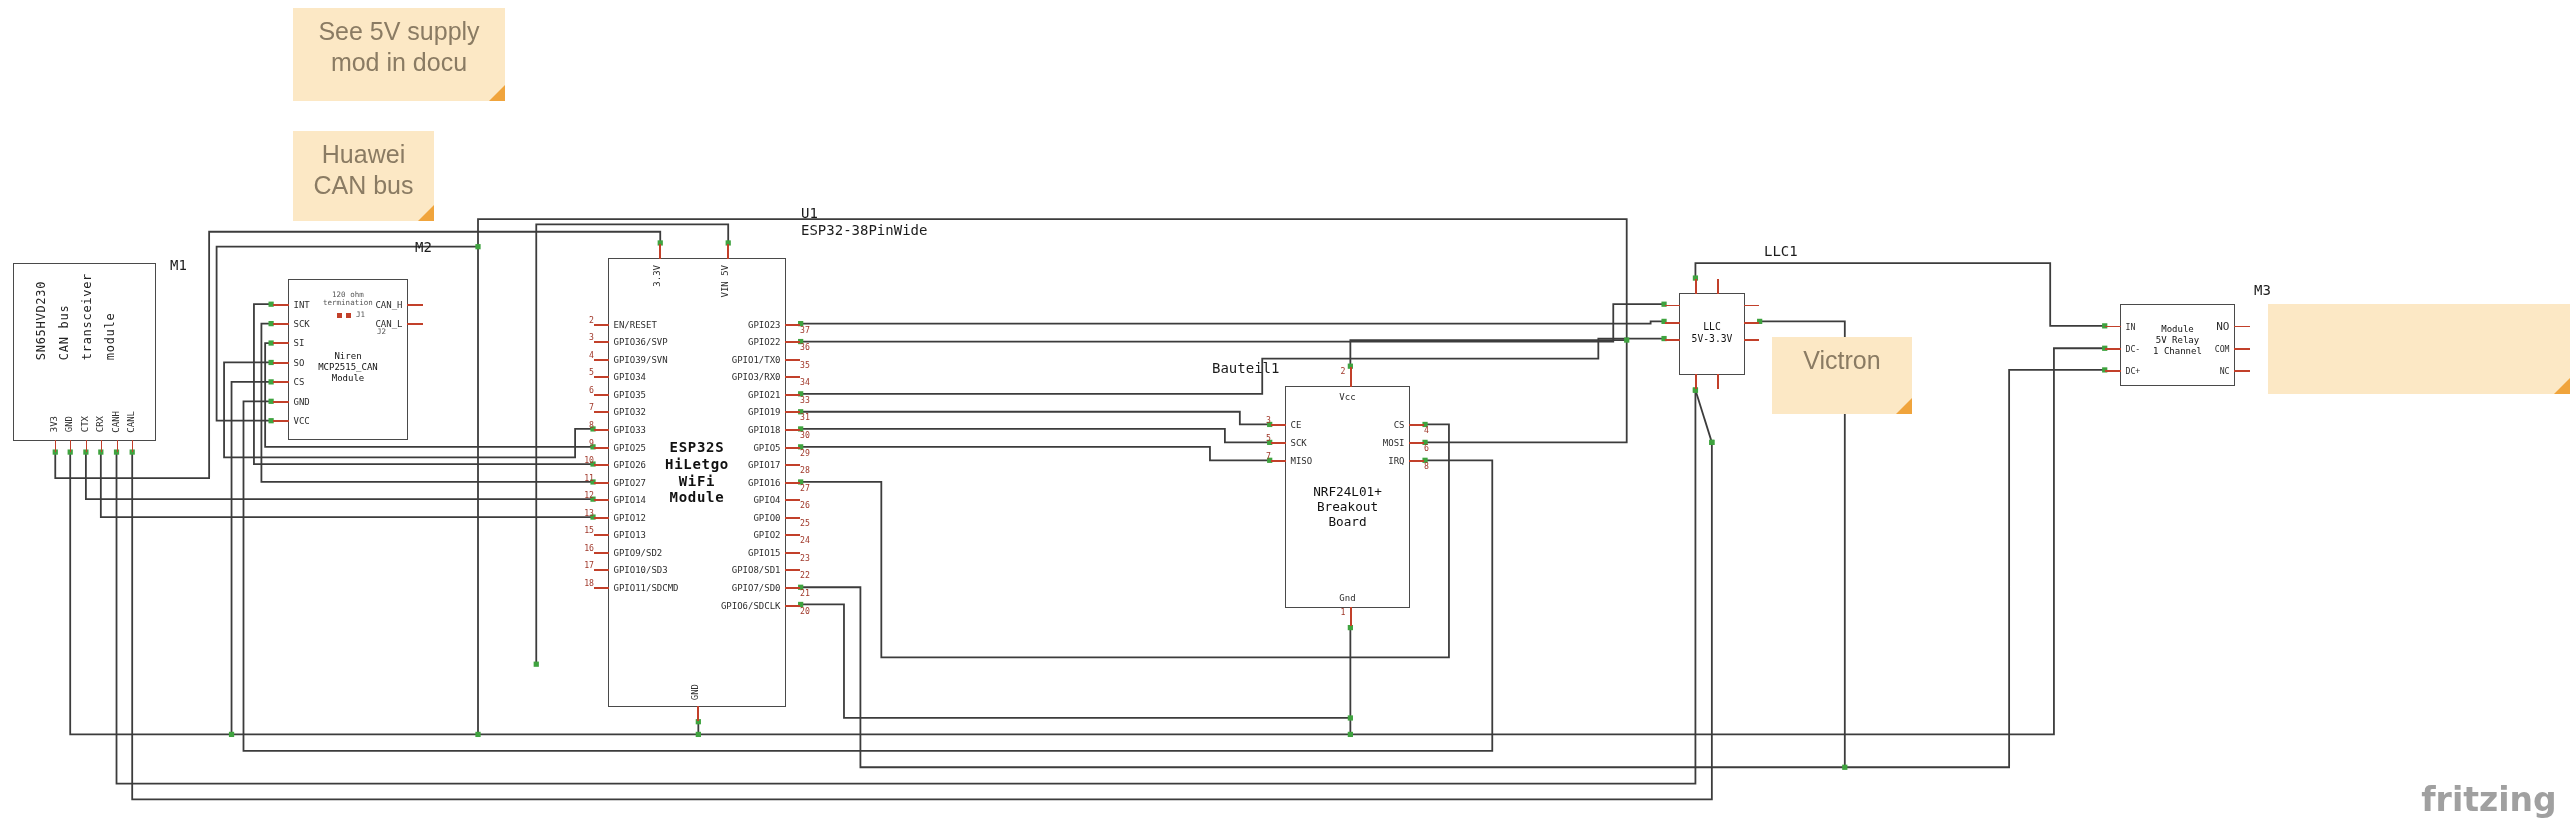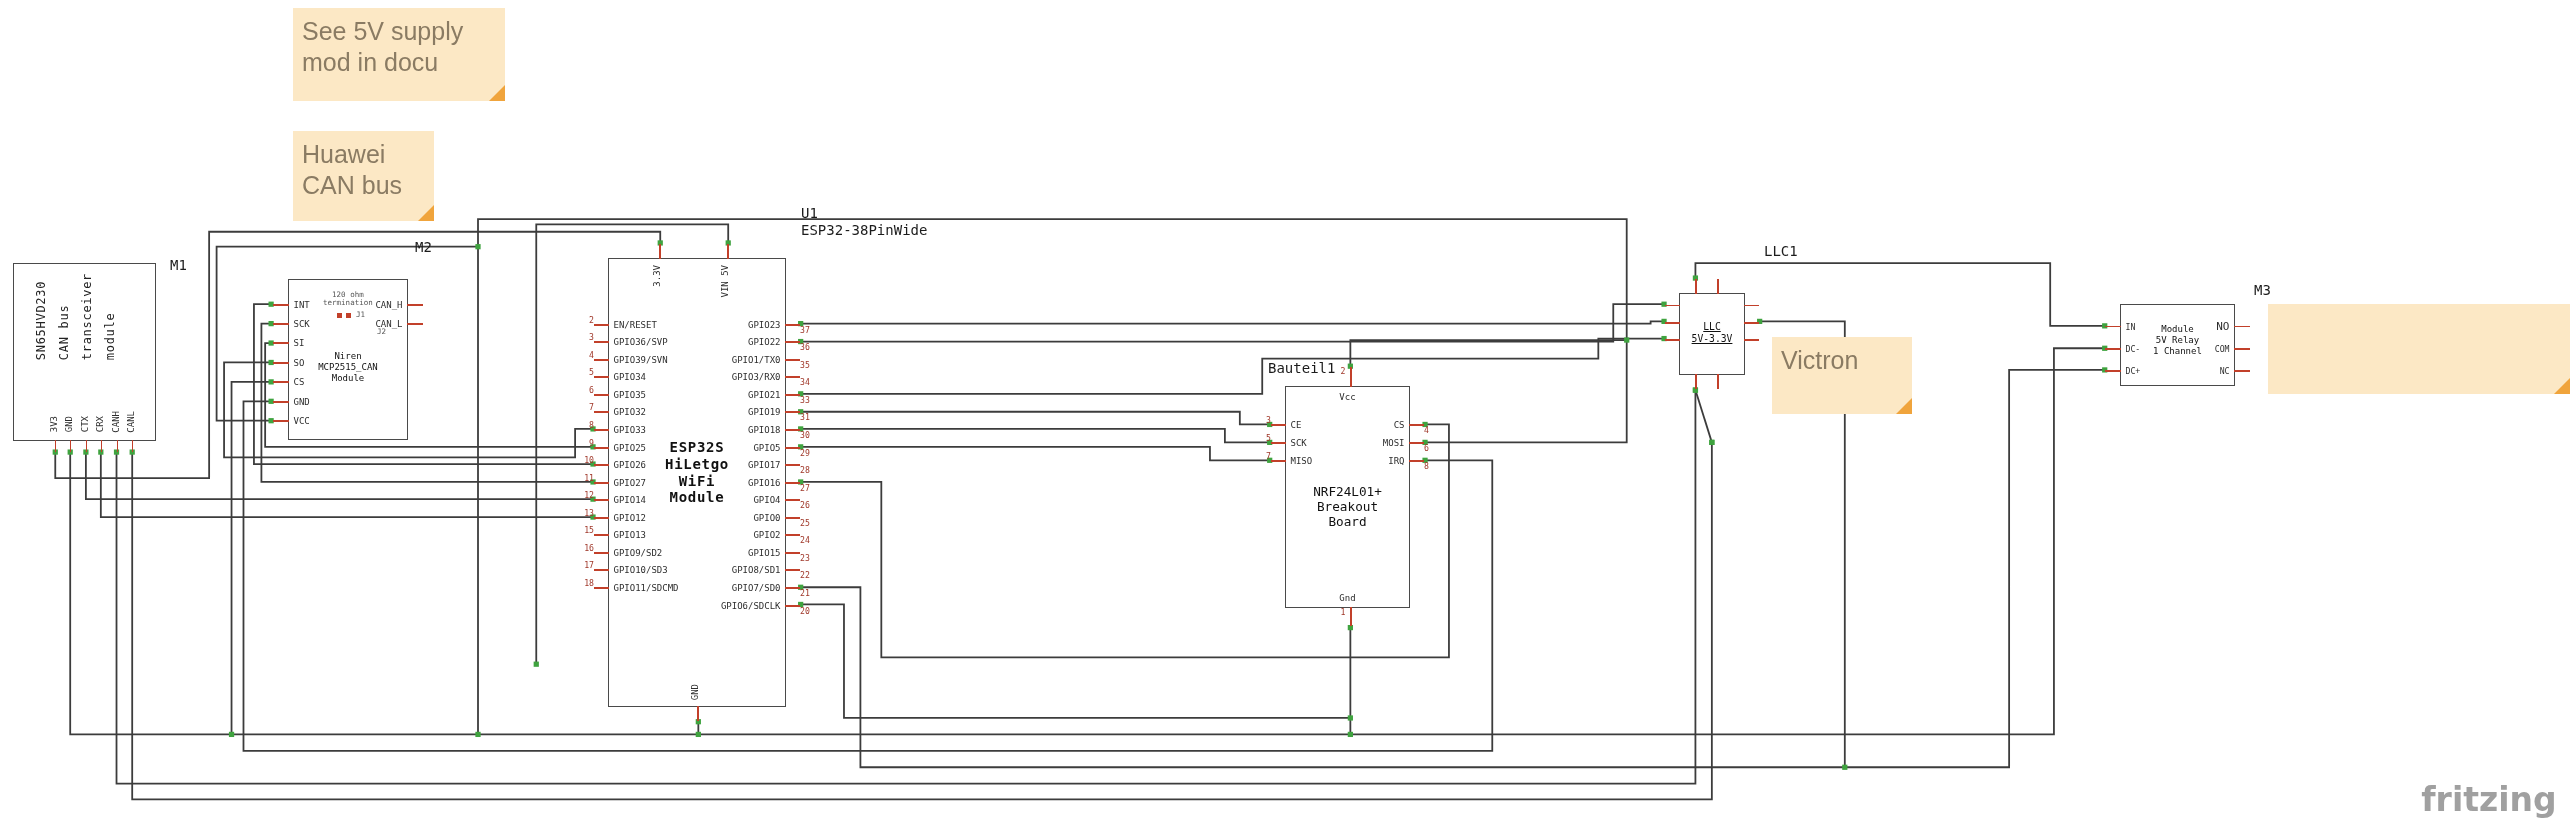--- a/index.html
+++ b/index.html
@@ -20,30 +20,30 @@
   .plbl{font-size:9px;color:#2e2e2e;margin-left:4.5px;}
   .pr .plbl{margin-left:0;margin-right:4.5px;}
   .stub-v{position:absolute;width:1.5px;background:#c2402a;}
   .stub-h{position:absolute;height:1.5px;width:15px;background:#c2402a;}
   .vtext{writing-mode:vertical-rl;transform:rotate(180deg);font-size:9px;color:#2e2e2e;}
   .title{position:absolute;left:0;width:100%;text-align:center;color:#111;}
   .title div{line-height:1.2;}
   .title-esp{top:180px;font-size:14px;font-weight:bold;letter-spacing:0.7px;}
   .title-nrf{top:97px;font-size:12.7px;font-weight:normal;}
   .title-m2{top:71px;font-size:9px;}
-  .title-llc{top:27px;font-size:9.7px;text-decoration:underline;}
+  .title-llc{top:27px;font-size:9.7px;}
   .title-m3{top:19.4px;font-size:9px;}
   .m1titles{position:absolute;left:19.4px;top:9px;display:flex;gap:9px;}
   .m1titles span{writing-mode:vertical-rl;transform:rotate(180deg);font-size:12px;color:#222;letter-spacing:0.7px;}
   .m1pin{position:absolute;bottom:0;width:0;height:0;}
   .m1lbl{position:absolute;left:-6.7px;bottom:7.5px;font-size:9px;}
   .m1stub{position:absolute;left:-0.7px;bottom:-12px;width:1.5px;height:12px;background:#c2402a;}
   .tiny{position:absolute;font-size:7.5px;color:#555;line-height:1.15;z-index:2;}
   .jpad{position:absolute;width:4.5px;height:4.5px;background:#c2402a;}
-  .note{position:absolute;background:#fce8c5;color:#8a7b63;z-index:4;padding:7.5px 9px;box-sizing:border-box;font-family:"Liberation Sans",sans-serif;font-size:25px;line-height:1.25;}
+  .note{position:absolute;background:#fce8c5;color:#8a7b63;z-index:4;padding:7.5px 9px;box-sizing:border-box;font-family:"Liberation Sans",sans-serif;font-size:25px;line-height:1.25;text-align:center;}
   .note-fold{position:absolute;right:0;bottom:0;width:0;height:0;border-style:solid;border-width:0 0 16.4px 16.4px;border-color:transparent transparent #f0a43c transparent;}
   .fritzing{position:absolute;right:19.4px;bottom:6px;z-index:5;font-family:"DejaVu Sans",sans-serif;font-size:33px;font-weight:600;color:#a0a0a0;}
 </style>
 </head>
 <body>
 
 <div id="canvas">
 
   <svg id="wires" width="2576" height="825" viewBox="0 0 3449 1104" fill="none" stroke="#3c3c3c" stroke-width="2.4">
     <polyline points="640,983 640,293 2178,293 2178,592 1908,592"></polyline>
@@ -151,21 +151,21 @@
     <div class="note-fold"></div>
   </div>
   <div class="note" style="left:2268px;top:304px;width:302px;height:90px">
     <div class="note-fold"></div>
   </div>
 
   <div class="ref" style="left:170px;top:257px">M1</div>
   <div class="ref" style="left:415px;top:239px">M2</div>
   <div class="ref" style="left:801px;top:205px">U1</div>
   <div class="ref" style="left:801px;top:222px">ESP32-38PinWide</div>
-  <div class="ref" style="left:1268px;top:360px">Bauteil1</div>
+  <div class="ref" style="left:1212px;top:360px">Bauteil1</div>
   <div class="ref" style="left:1764px;top:243px">LLC1</div>
   <div class="ref" style="left:2254px;top:282px">M3</div>
 
   <div class="comp" style="left:13.4px;top:263px;width:143px;height:178px">
     <div class="m1titles">
       <span>SN65HVD230</span>
       <span>CAN bus</span>
       <span>transceiver</span>
       <span>module</span>
     </div>

